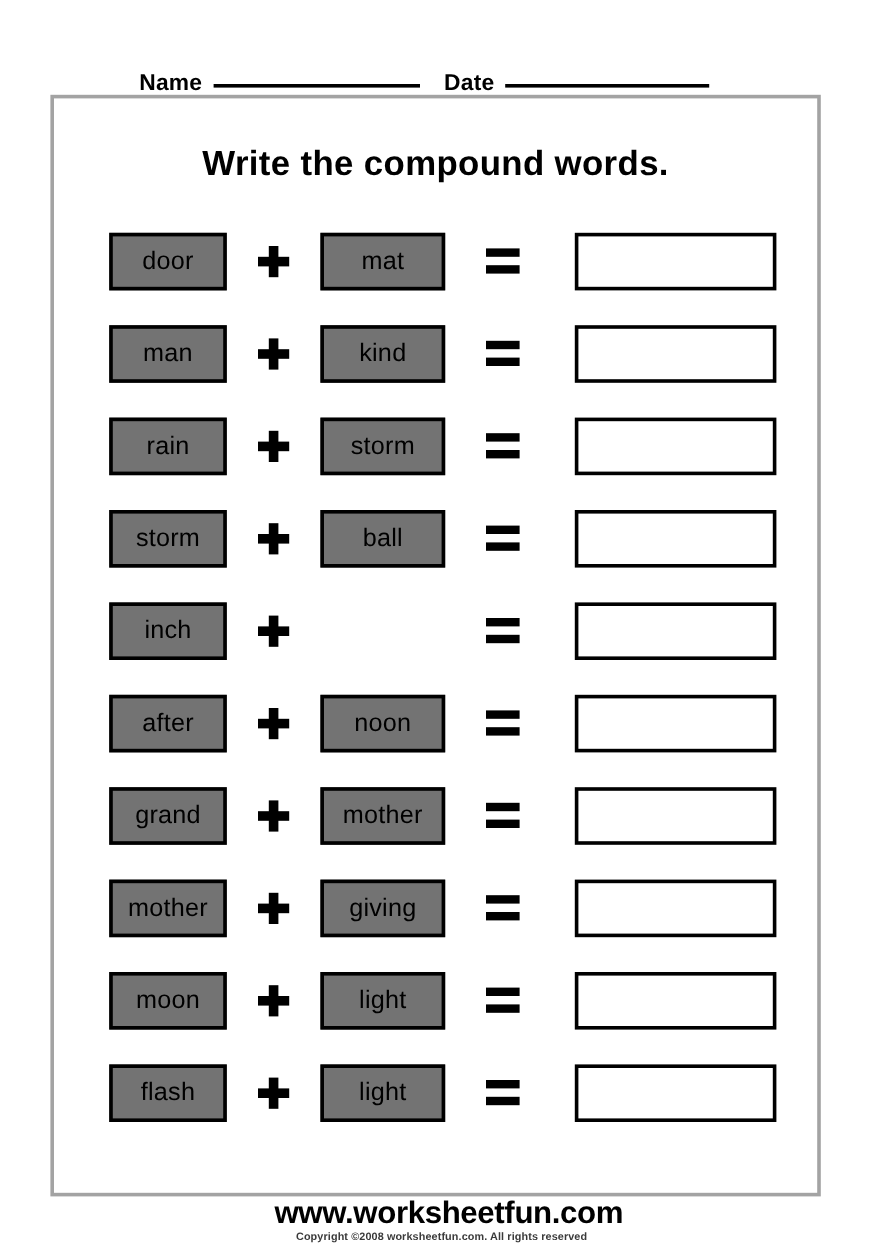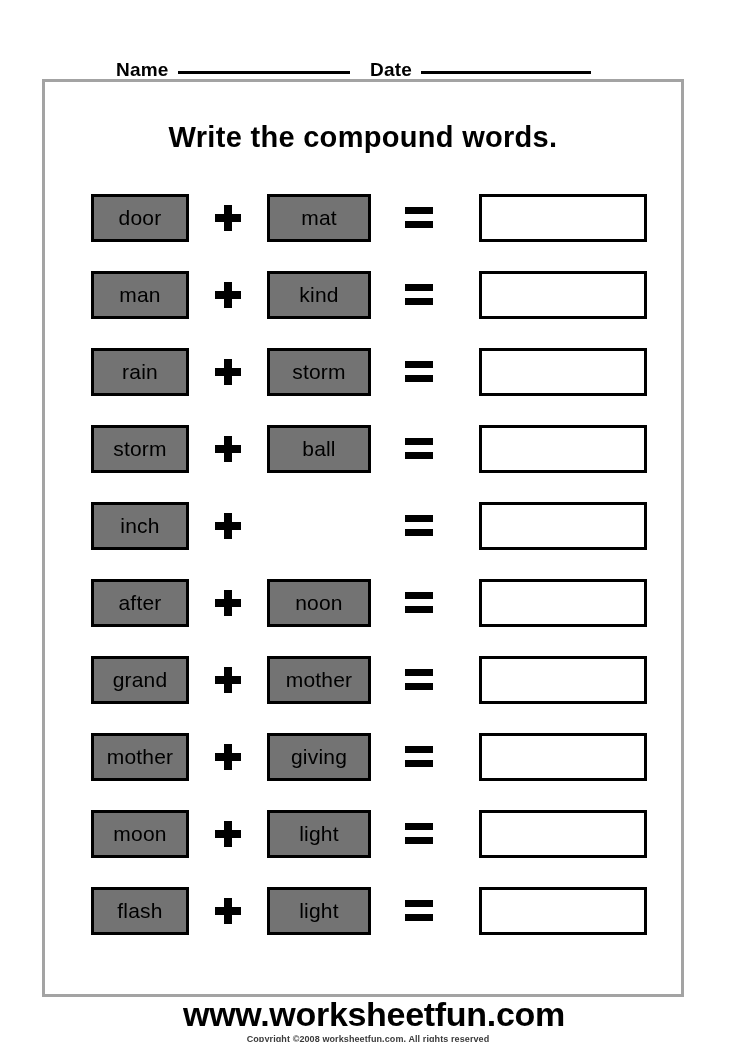--- a/index.html
+++ b/index.html
@@ -153,21 +153,21 @@
 
   
   .footer {
     position: absolute;
     left: 0;
     top: 997px;
     width: 736px;
     text-align: center;
   }
   .site-url {
-    font-size: 34px;
+    font-size: 26px;
     font-weight: bold;
     letter-spacing: -0.3px;
     line-height: 1.05;
     padding-left: 12px;
   }
   .copyright {
     font-size: 9px;
     font-weight: bold;
     letter-spacing: 0.1px;
     margin-top: 1px;

